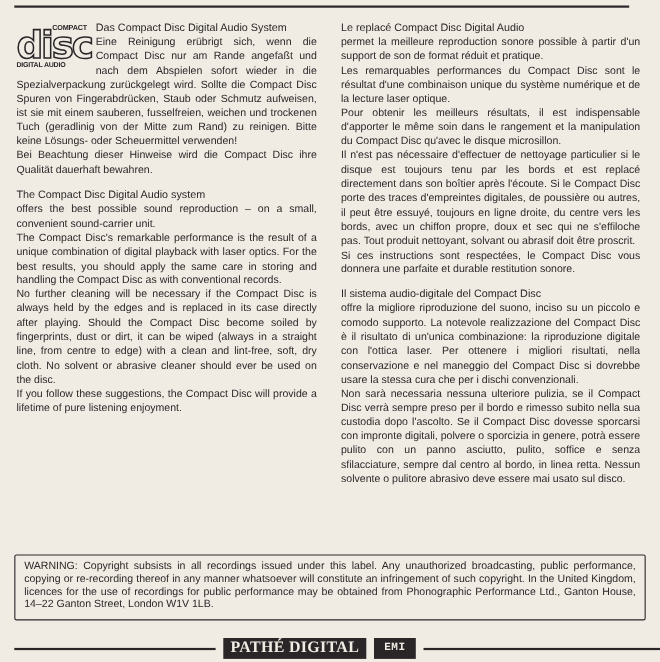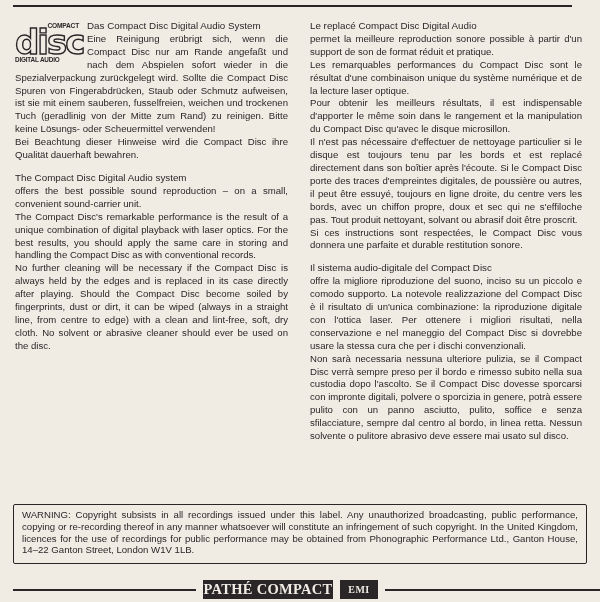--- a/index.html
+++ b/index.html
@@ -52,21 +52,21 @@
     }
     .brand-pathe {
       position: absolute; left: 203px; top: 580px; width: 130px; height: 19px;
       background: #2a2628; color: #f0ece4;
       font-family: "Liberation Serif", serif; font-weight: bold;
       font-size: 14.5px; line-height: 19px; text-align: center; letter-spacing: 0.3px;
     }
     .brand-emi {
       position: absolute; left: 340px; top: 580px; width: 38px; height: 19px;
       background: #2a2628; color: #f0ece4;
-      font-family: Liberation Serif, serif; font-weight: bold;
+      font-family: Liberation Mono, monospace; font-weight: bold;
       font-size: 10px; line-height: 19px; text-align: center; letter-spacing: 0.5px;
     }
   </style>
 </head>
 <body>
 
 <div class="top-rule"></div>
 
 <div class="col col-left">
   <div class="section">
@@ -78,20 +78,21 @@
     <p class="heading">Das Compact Disc Digital Audio System</p>
     <p>Eine Reinigung erübrigt sich, wenn die Compact Disc nur am Rande angefaßt und nach dem Abspielen sofort wieder in die Spezialverpackung zurückgelegt wird. Sollte die Compact Disc Spuren von Fingerabdrücken, Staub oder Schmutz aufweisen, ist sie mit einem sauberen, fusselfreien, weichen und trockenen Tuch (geradlinig von der Mitte zum Rand) zu reinigen. Bitte keine Lösungs- oder Scheuermittel verwenden!</p>
     <p>Bei Beachtung dieser Hinweise wird die Compact Disc ihre Qualität dauerhaft bewahren.</p>
   </div>
 
   <div class="section">
     <p class="heading">The Compact Disc Digital Audio system</p>
     <p>offers the best possible sound reproduction – on a small, convenient sound-carrier unit.</p>
     <p>The Compact Disc's remarkable performance is the result of a unique combination of digital playback with laser optics. For the best results, you should apply the same care in storing and handling the Compact Disc as with conventional records.</p>
     <p>No further cleaning will be necessary if the Compact Disc is always held by the edges and is replaced in its case directly after playing. Should the Compact Disc become soiled by fingerprints, dust or dirt, it can be wiped (always in a straight line, from centre to edge) with a clean and lint-free, soft, dry cloth. No solvent or abrasive cleaner should ever be used on the disc.</p>
+    <p>If you follow these suggestions, the Compact Disc will provide a lifetime of pure listening enjoyment.</p>
   </div>
 </div>
 
 <div class="col col-right">
   <div class="section">
     <p class="heading">Le replacé Compact Disc Digital Audio</p>
     <p>permet la meilleure reproduction sonore possible à partir d'un support de son de format réduit et pratique.</p>
     <p>Les remarquables performances du Compact Disc sont le résultat d'une combinaison unique du système numérique et de la lecture laser optique.</p>
     <p>Pour obtenir les meilleurs résultats, il est indispensable d'apporter le même soin dans le rangement et la manipulation du Compact Disc qu'avec le disque microsillon.</p>
     <p>Il n'est pas nécessaire d'effectuer de nettoyage particulier si le disque est toujours tenu par les bords et est replacé directement dans son boîtier après l'écoute. Si le Compact Disc porte des traces d'empreintes digitales, de poussière ou autres, il peut être essuyé, toujours en ligne droite, du centre vers les bords, avec un chiffon propre, doux et sec qui ne s'effiloche pas. Tout produit nettoyant, solvant ou abrasif doit être proscrit.</p>
@@ -103,15 +104,15 @@
     <p>offre la migliore riproduzione del suono, inciso su un piccolo e comodo supporto. La notevole realizzazione del Compact Disc è il risultato di un'unica combinazione: la riproduzione digitale con l'ottica laser. Per ottenere i migliori risultati, nella conservazione e nel maneggio del Compact Disc si dovrebbe usare la stessa cura che per i dischi convenzionali.</p>
     <p>Non sarà necessaria nessuna ulteriore pulizia, se il Compact Disc verrà sempre preso per il bordo e rimesso subito nella sua custodia dopo l'ascolto. Se il Compact Disc dovesse sporcarsi con impronte digitali, polvere o sporcizia in genere, potrà essere pulito con un panno asciutto, pulito, soffice e senza sfilacciature, sempre dal centro al bordo, in linea retta. Nessun solvente o pulitore abrasivo deve essere mai usato sul disco.</p>
   </div>
 </div>
 
 <div class="warning-box">
   <p style="margin:0">WARNING: Copyright subsists in all recordings issued under this label. Any unauthorized broadcasting, public performance, copying or re-recording thereof in any manner whatsoever will constitute an infringement of such copyright. In the United Kingdom, licences for the use of recordings for public performance may be obtained from Phonographic Performance Ltd., Ganton House, 14–22 Ganton Street, London W1V 1LB.</p>
 </div>
 
 <div class="bottom-rule-left"></div>
-<div class="brand-pathe">PATHÉ COMPACT</div>
+<div class="brand-pathe">PATHÉ DIGITAL</div>
 <div class="brand-emi">EMI</div>
 <div class="bottom-rule-right"></div>
 
 </body></html>

